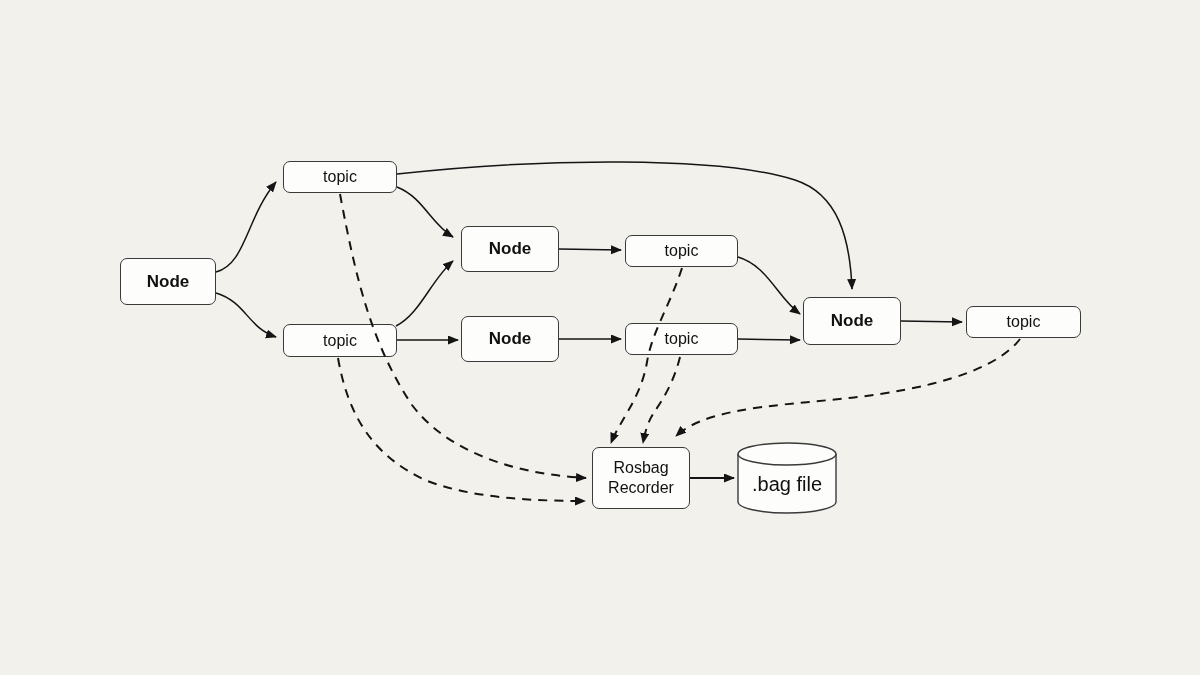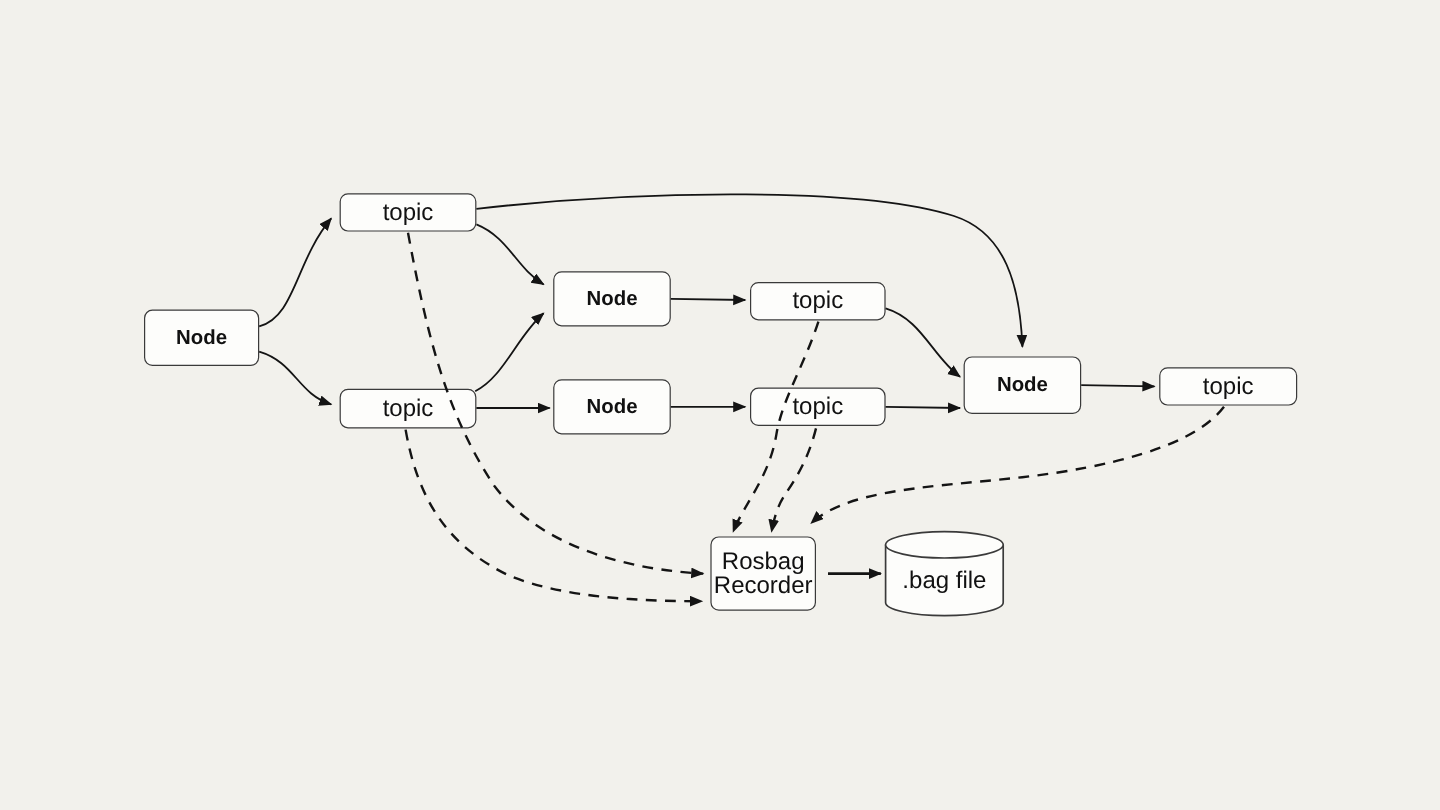--- a/index.html
+++ b/index.html
@@ -21,21 +21,21 @@
   .box{
     position:absolute;
     background:var(--box-fill);
     border:1.4px solid var(--box-border);
     border-radius:7px;
     display:flex;align-items:center;justify-content:center;
     z-index:1;
     box-sizing:border-box;
   }
   .box .lbl{
-    font-size:20px;
+    font-size:16px;
     line-height:20px;
     text-align:center;
     color:var(--text);
     white-space:pre-line;
   }
   .box.nodebox .lbl{font-size:17px;font-weight:bold;}
   .edgelayer{
     position:absolute;left:0;top:0;z-index:2;
     pointer-events:none;
   }
@@ -123,20 +123,20 @@
   </div>
 
   <div class="box nodebox" style="left:803px;top:297px;width:98px;height:48px;">
     <span class="lbl">Node</span>
   </div>
 
   <div class="box" style="left:966px;top:306px;width:115px;height:32px;">
     <span class="lbl">topic</span>
   </div>
 
-  <div class="box" style="left:592px;top:447px;width:88px;height:62px;">
+  <div class="box" style="left:592px;top:447px;width:98px;height:62px;">
     <span class="lbl">Rosbag
 Recorder</span>
   </div>
 
   <div class="float-label" style="left:738px;top:464px;width:98px;height:40px;">.bag file</div>
 
 </div>
 
 </body></html>

